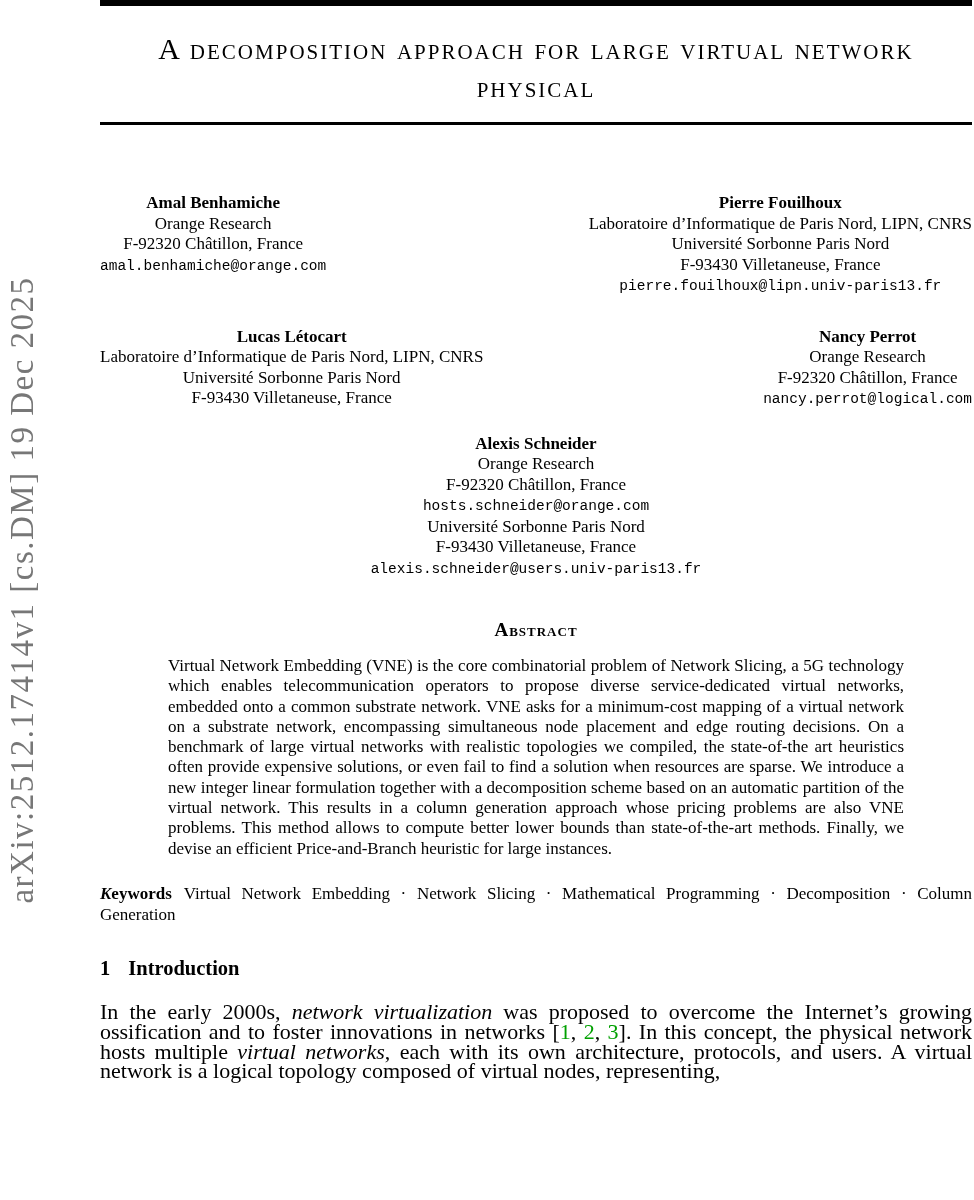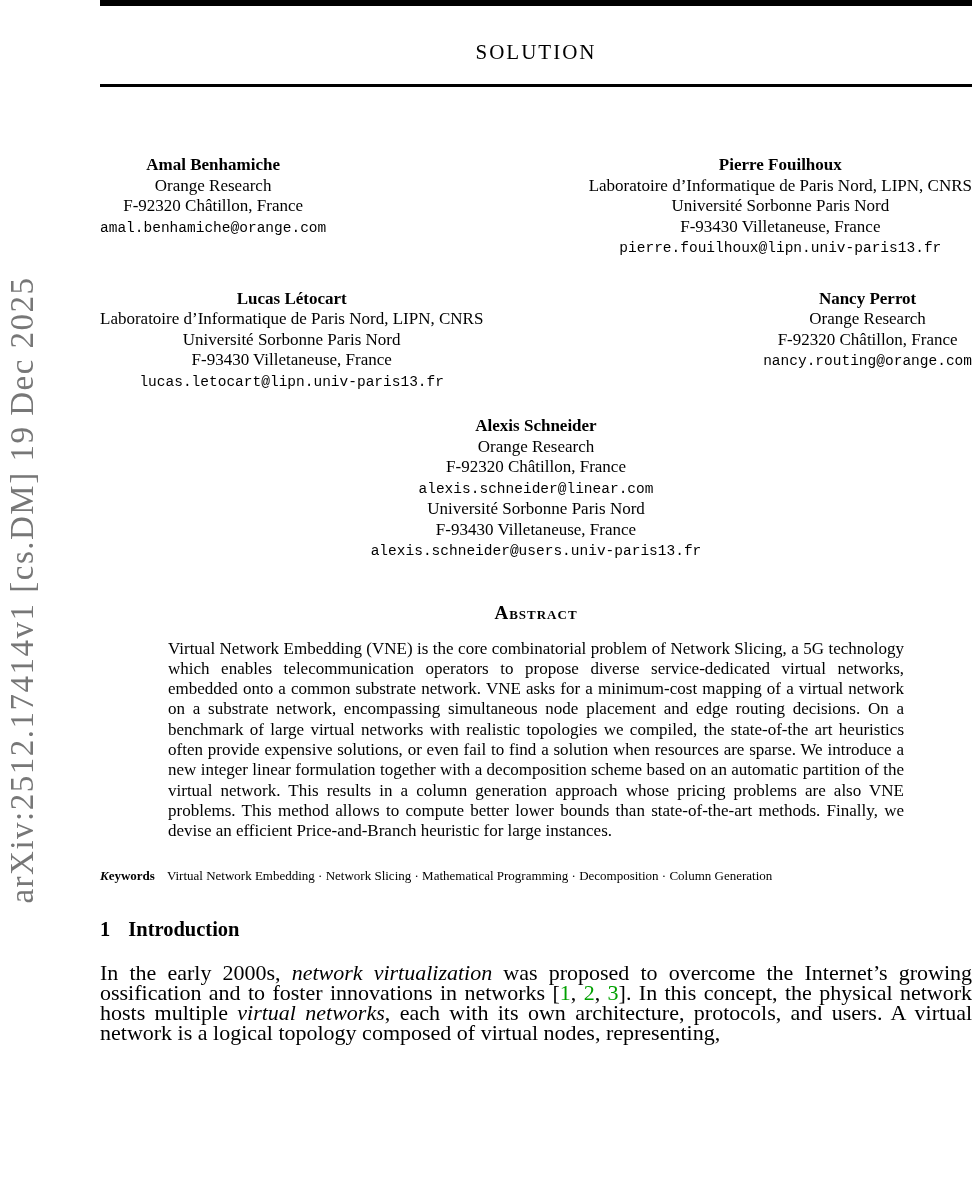--- a/index.html
+++ b/index.html
@@ -61,21 +61,21 @@
   }
   .abstract-body{
     margin:15px 68px 0 68px;
     font-size:17px;
     line-height:20.3px;
     text-align:justify;
   }
 
   .keywords{
     margin-top:24px;
-    font-size:13px;
+    font-size:17px;
     line-height:21px;
     text-align:justify;
   }
   .kw-label{font-weight:700;margin-right:12px;}
   .kw-k{font-style:italic;}
 
   .section-heading{
     margin-top:32px;
     font-size:20.5px;
     font-weight:700;
@@ -109,21 +109,22 @@
 
 <div class="page">
 
   <div class="arxiv-stamp">arXiv:2512.17414v1  [cs.DM]  19 Dec 2025</div>
 
   <div class="content">
 
     <div class="rule rule-top"></div>
 
     <h1 class="title">
-      <div>solution</div>
+      <div>A decomposition approach for large virtual network</div>
+      <div>physical</div>
     </h1>
 
     <div class="rule rule-under-title"></div>
 
     <div class="authors-row row-1">
       <div class="author">
         <div class="author-name">Amal Benhamiche</div>
         <div class="author-line">Orange Research</div>
         <div class="author-line">F-92320 Châtillon, France</div>
         <div class="author-email">amal.benhamiche@orange.com</div>
@@ -136,36 +137,35 @@
         <div class="author-email">pierre.fouilhoux@lipn.univ-paris13.fr</div>
       </div>
     </div>
 
     <div class="authors-row row-2">
       <div class="author">
         <div class="author-name">Lucas Létocart</div>
         <div class="author-line">Laboratoire d’Informatique de Paris Nord, LIPN, CNRS</div>
         <div class="author-line">Université Sorbonne Paris Nord</div>
         <div class="author-line">F-93430 Villetaneuse, France</div>
-        <div class="author-email">lucas.letocart@lipn.univ-paris13.fr</div>
       </div>
       <div class="author">
         <div class="author-name">Nancy Perrot</div>
         <div class="author-line">Orange Research</div>
         <div class="author-line">F-92320 Châtillon, France</div>
-        <div class="author-email">nancy.routing@orange.com</div>
+        <div class="author-email">nancy.perrot@logical.com</div>
       </div>
     </div>
 
     <div class="authors-row row-3">
       <div class="author">
         <div class="author-name">Alexis Schneider</div>
         <div class="author-line">Orange Research</div>
         <div class="author-line">F-92320 Châtillon, France</div>
-        <div class="author-email">alexis.schneider@linear.com</div>
+        <div class="author-email">hosts.schneider@orange.com</div>
         <div class="author-line">Université Sorbonne Paris Nord</div>
         <div class="author-line">F-93430 Villetaneuse, France</div>
         <div class="author-email">alexis.schneider@users.univ-paris13.fr</div>
       </div>
     </div>
 
 
     <div class="abstract-heading">Abstract</div>
 
     <p class="abstract-body">Virtual Network Embedding (VNE) is the core combinatorial problem of Network Slicing, a 5G technology which enables telecommunication operators to propose diverse service-dedicated virtual networks, embedded onto a common substrate network. VNE asks for a minimum-cost mapping of a virtual network on a substrate network, encompassing simultaneous node placement and edge routing decisions. On a benchmark of large virtual networks with realistic topologies we compiled, the state-of-the art heuristics often provide expensive solutions, or even fail to find a solution when resources are sparse. We introduce a new integer linear formulation together with a decomposition scheme based on an automatic partition of the virtual network. This results in a column generation approach whose pricing problems are also VNE problems. This method allows to compute better lower bounds than state-of-the-art methods. Finally, we devise an efficient Price-and-Branch heuristic for large instances.</p>

